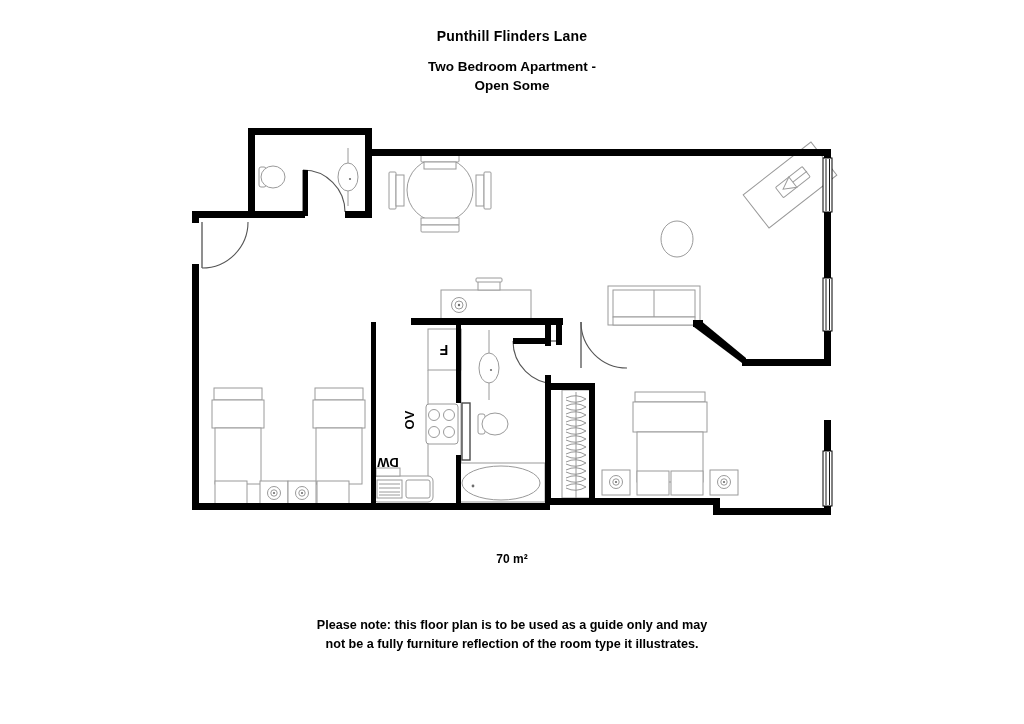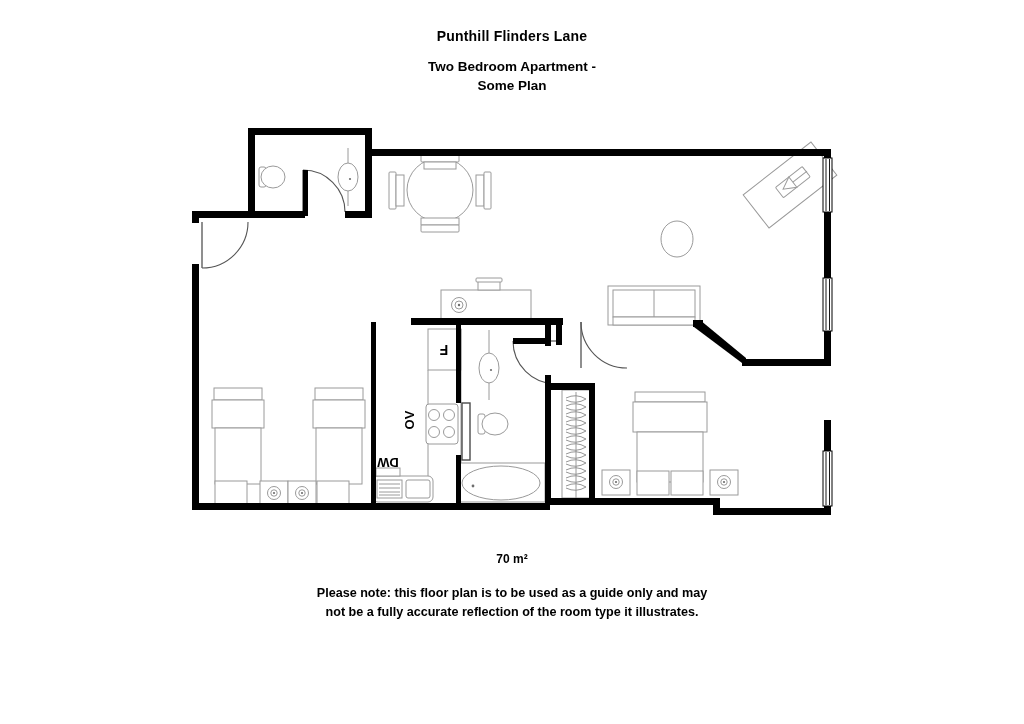--- a/index.html
+++ b/index.html
@@ -44,21 +44,21 @@
     position: absolute;
     top: 552px;
     left: 0;
     width: 1024px;
     text-align: center;
     font-size: 12px;
     font-weight: bold;
   }
   .disclaimer {
     position: absolute;
-    top: 584px;
+    top: 616px;
     left: 0;
     width: 1024px;
     text-align: center;
     font-size: 12.6px;
     font-weight: bold;
     line-height: 1.47;
   }
   .plan-svg {
     position: absolute;
     top: 0;
@@ -67,21 +67,21 @@
 </style>
 </head>
 <body>
 
 <div class="page">
 
   <div class="title-block">
     <div class="main-title">Punthill Flinders Lane</div>
     <div class="sub-title">
       <span>Two Bedroom Apartment -</span><br>
-      <span>Some Plan</span>
+      <span>Open Some</span>
     </div>
   </div>
 
   <svg class="plan-svg" width="1024" height="724" viewBox="0 0 1024 724">
 
     <g stroke="#9a9a9a" stroke-width="1" fill="#ffffff">
 
       <g>
         <rect x="259" y="167" width="7" height="20" rx="2"></rect>
         <ellipse cx="273" cy="177" rx="12" ry="11"></ellipse>
@@ -356,16 +356,16 @@
       <text id="lbl-oven" x="410" y="424" font-size="13" text-anchor="middle" transform="rotate(-90 410 420)">OV</text>
       <text id="lbl-dw" x="388" y="466" font-size="13" text-anchor="middle" transform="rotate(180 388 462)">DW</text>
     </g>
 
   </svg>
 
   <div class="area-label">70 m²</div>
 
   <div class="disclaimer">
     <span>Please note: this floor plan is to be used as a guide only and may</span><br>
-    <span>not be a fully accurate reflection of the room type it illustrates.</span><br>
+    <span>not be a fully furniture reflection of the room type it illustrates.</span><br>
   </div>
 
 </div>
 
 </body></html>

